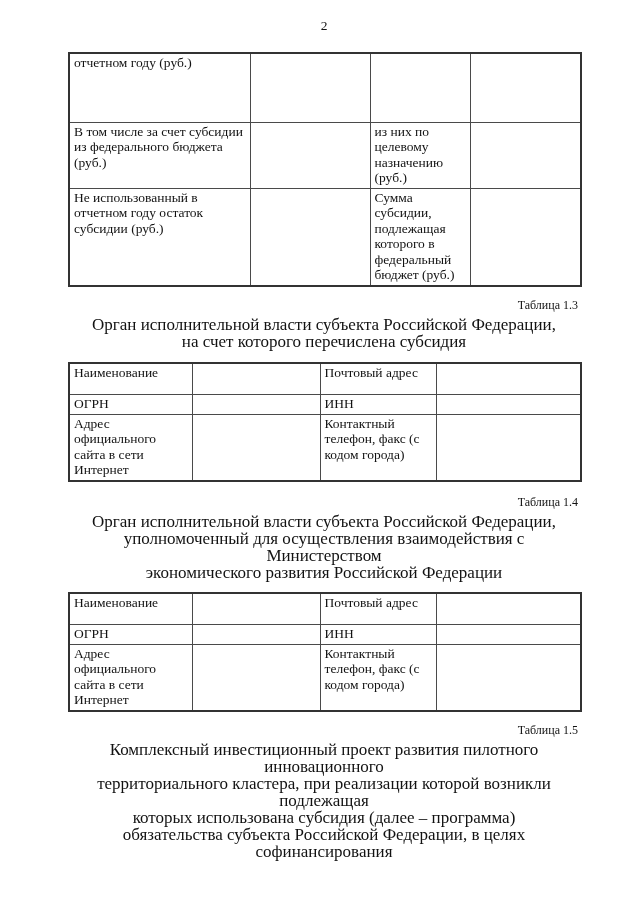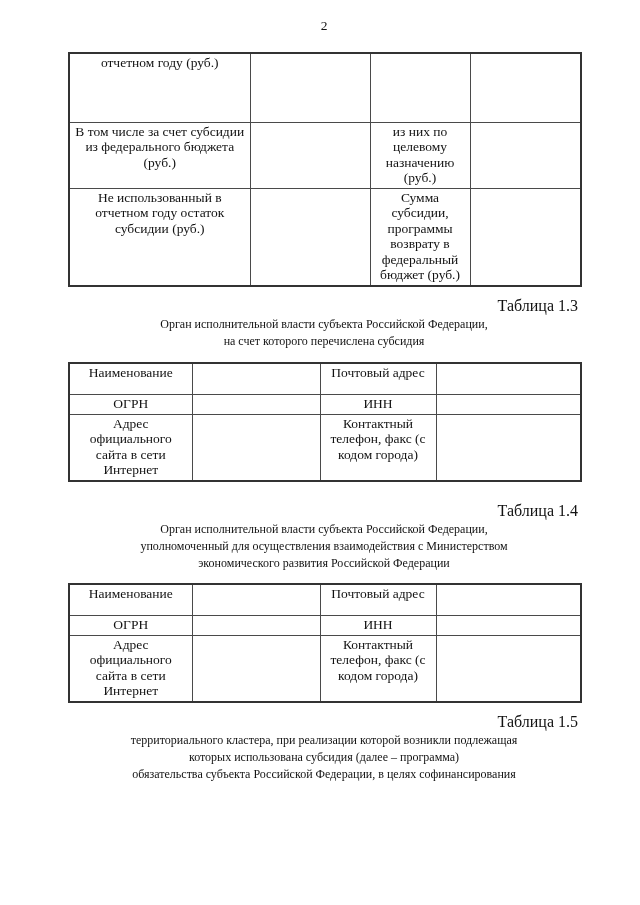--- a/index.html
+++ b/index.html
@@ -23,39 +23,39 @@
   }
   table{
     border-collapse:collapse;table-layout:fixed;width:512px;
     font-size:13.5px;line-height:15.5px;
   }
   td{
     border:1.6px solid var(--border);
     vertical-align:top;padding:1px 4px 2px 4px;
     overflow:hidden;word-wrap:break-word;
   }
-  table{border:2px solid var(--border-dark);text-align:center;}
+  table{border:2px solid var(--border-dark);}
   .t-cont{margin-top:18px;}
   .t-cont tr.r1{height:69px;}
   .t-cont tr.r2{height:65px;}
   .t-cont tr.r3{height:92px;padding-left:32px;}
   .t-std{margin-top:12px;}
   .t-std tr.r1{height:32px;}
   .t-std tr.r2{height:18px;}
   .t-std tr.r3{height:64px;}
   .t-last{margin-top:10px;}
   .t-last tr.r1{height:48px;}
   .caption{
-    text-align:right;font-size:16px;line-height:17px;
+    text-align:right;font-size:12px;line-height:17px;
     margin-top:10px;padding-right:2px;
   }
-  .caption.c14{margin-top:20px;}
+  .caption.c14{margin-top:12px;}
   .title{margin-top:2px;}
   .title div{
-    text-align:center;font-size:12px;line-height:17px;
+    text-align:center;font-size:17px;line-height:17px;
   }
   .t14{margin-top:11px;}
 </style>
 </head>
 <body>
 
 <div class="sheet">
 
   <div class="page-num">2</div>
 
@@ -75,21 +75,21 @@
     </tr>
     <tr class="r2">
       <td>В том числе за счет субсидии из федерального бюджета (руб.)</td>
       <td></td>
       <td>из них по целевому назначению (руб.)</td>
       <td></td>
     </tr>
     <tr class="r3">
       <td>Не использованный в отчетном году остаток субсидии (руб.)</td>
       <td></td>
-      <td>Сумма субсидии, программы возврату в федеральный бюджет (руб.)</td>
+      <td>Сумма субсидии, подлежащая которого в федеральный бюджет (руб.)</td>
       <td></td>
     </tr>
   </tbody>
     </table>
 
   <div class="caption">Таблица 1.3</div>
   <div class="title">
     <div>Орган исполнительной власти субъекта Российской Федерации,</div>
     <div>на счет которого перечислена субсидия</div>
   </div>
@@ -152,18 +152,19 @@
       <td>Адрес официального сайта в сети Интернет</td>
       <td></td>
       <td>Контактный телефон, факс (с кодом города)</td>
       <td></td>
     </tr>
   </tbody>
     </table>
 
   <div class="caption">Таблица 1.5</div>
   <div class="title">
+    <div>Комплексный инвестиционный проект развития пилотного инновационного</div>
     <div>территориального кластера, при реализации которой возникли подлежащая</div>
     <div>которых использована субсидия (далее – программа)</div>
     <div>обязательства субъекта Российской Федерации, в целях софинансирования</div>
   </div>
 
 </div>
 
 </body></html>

